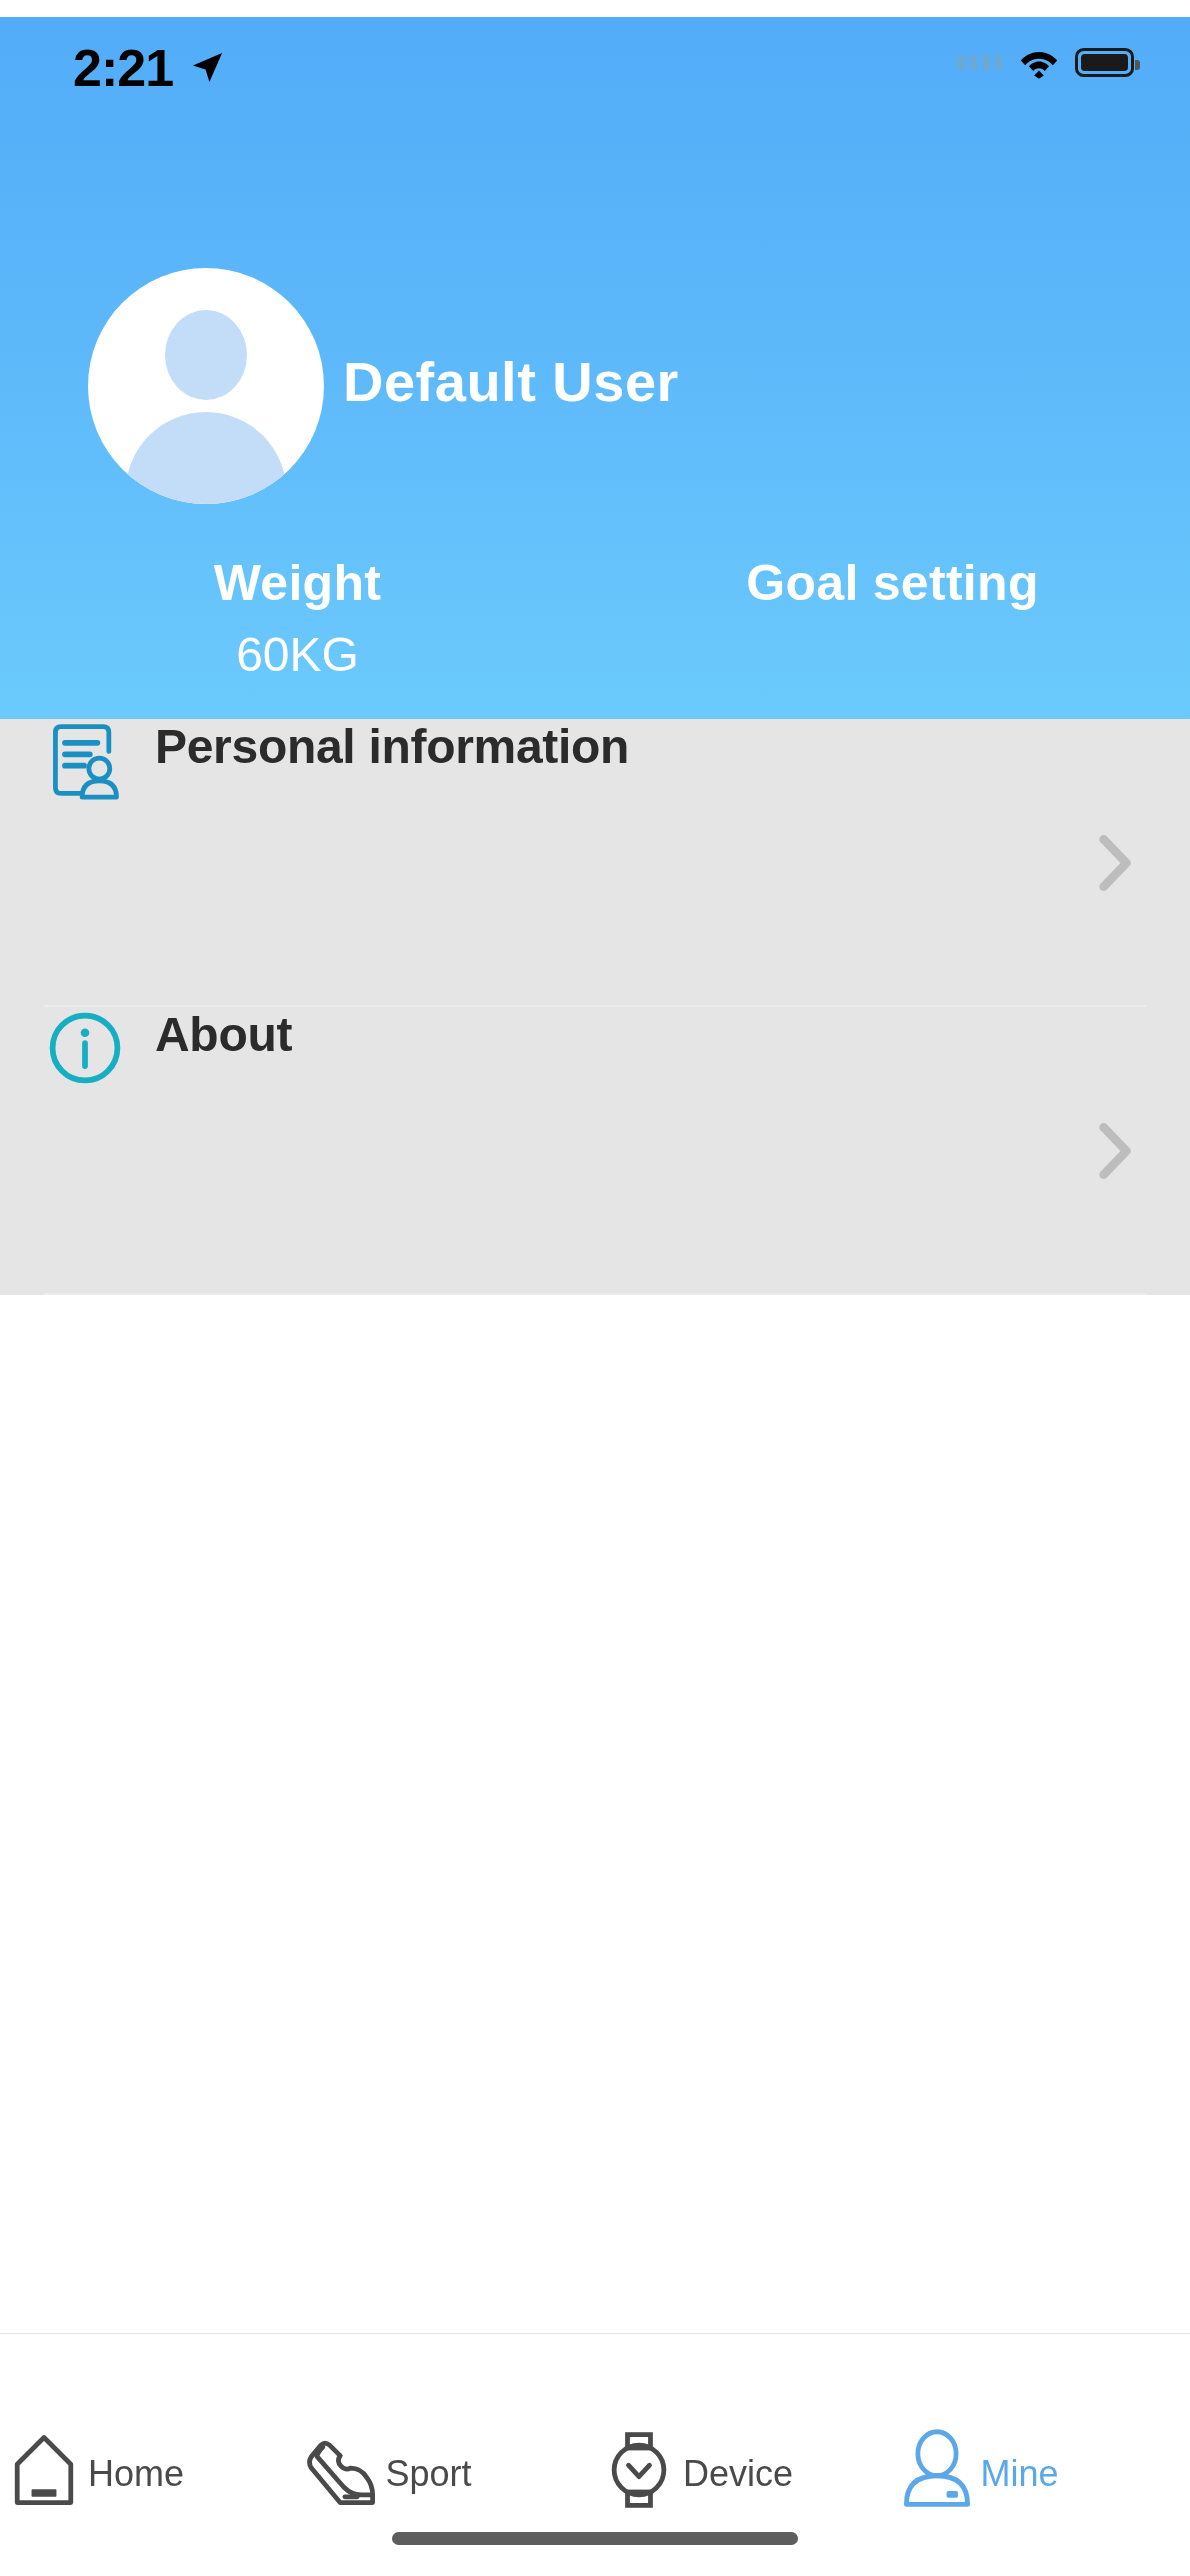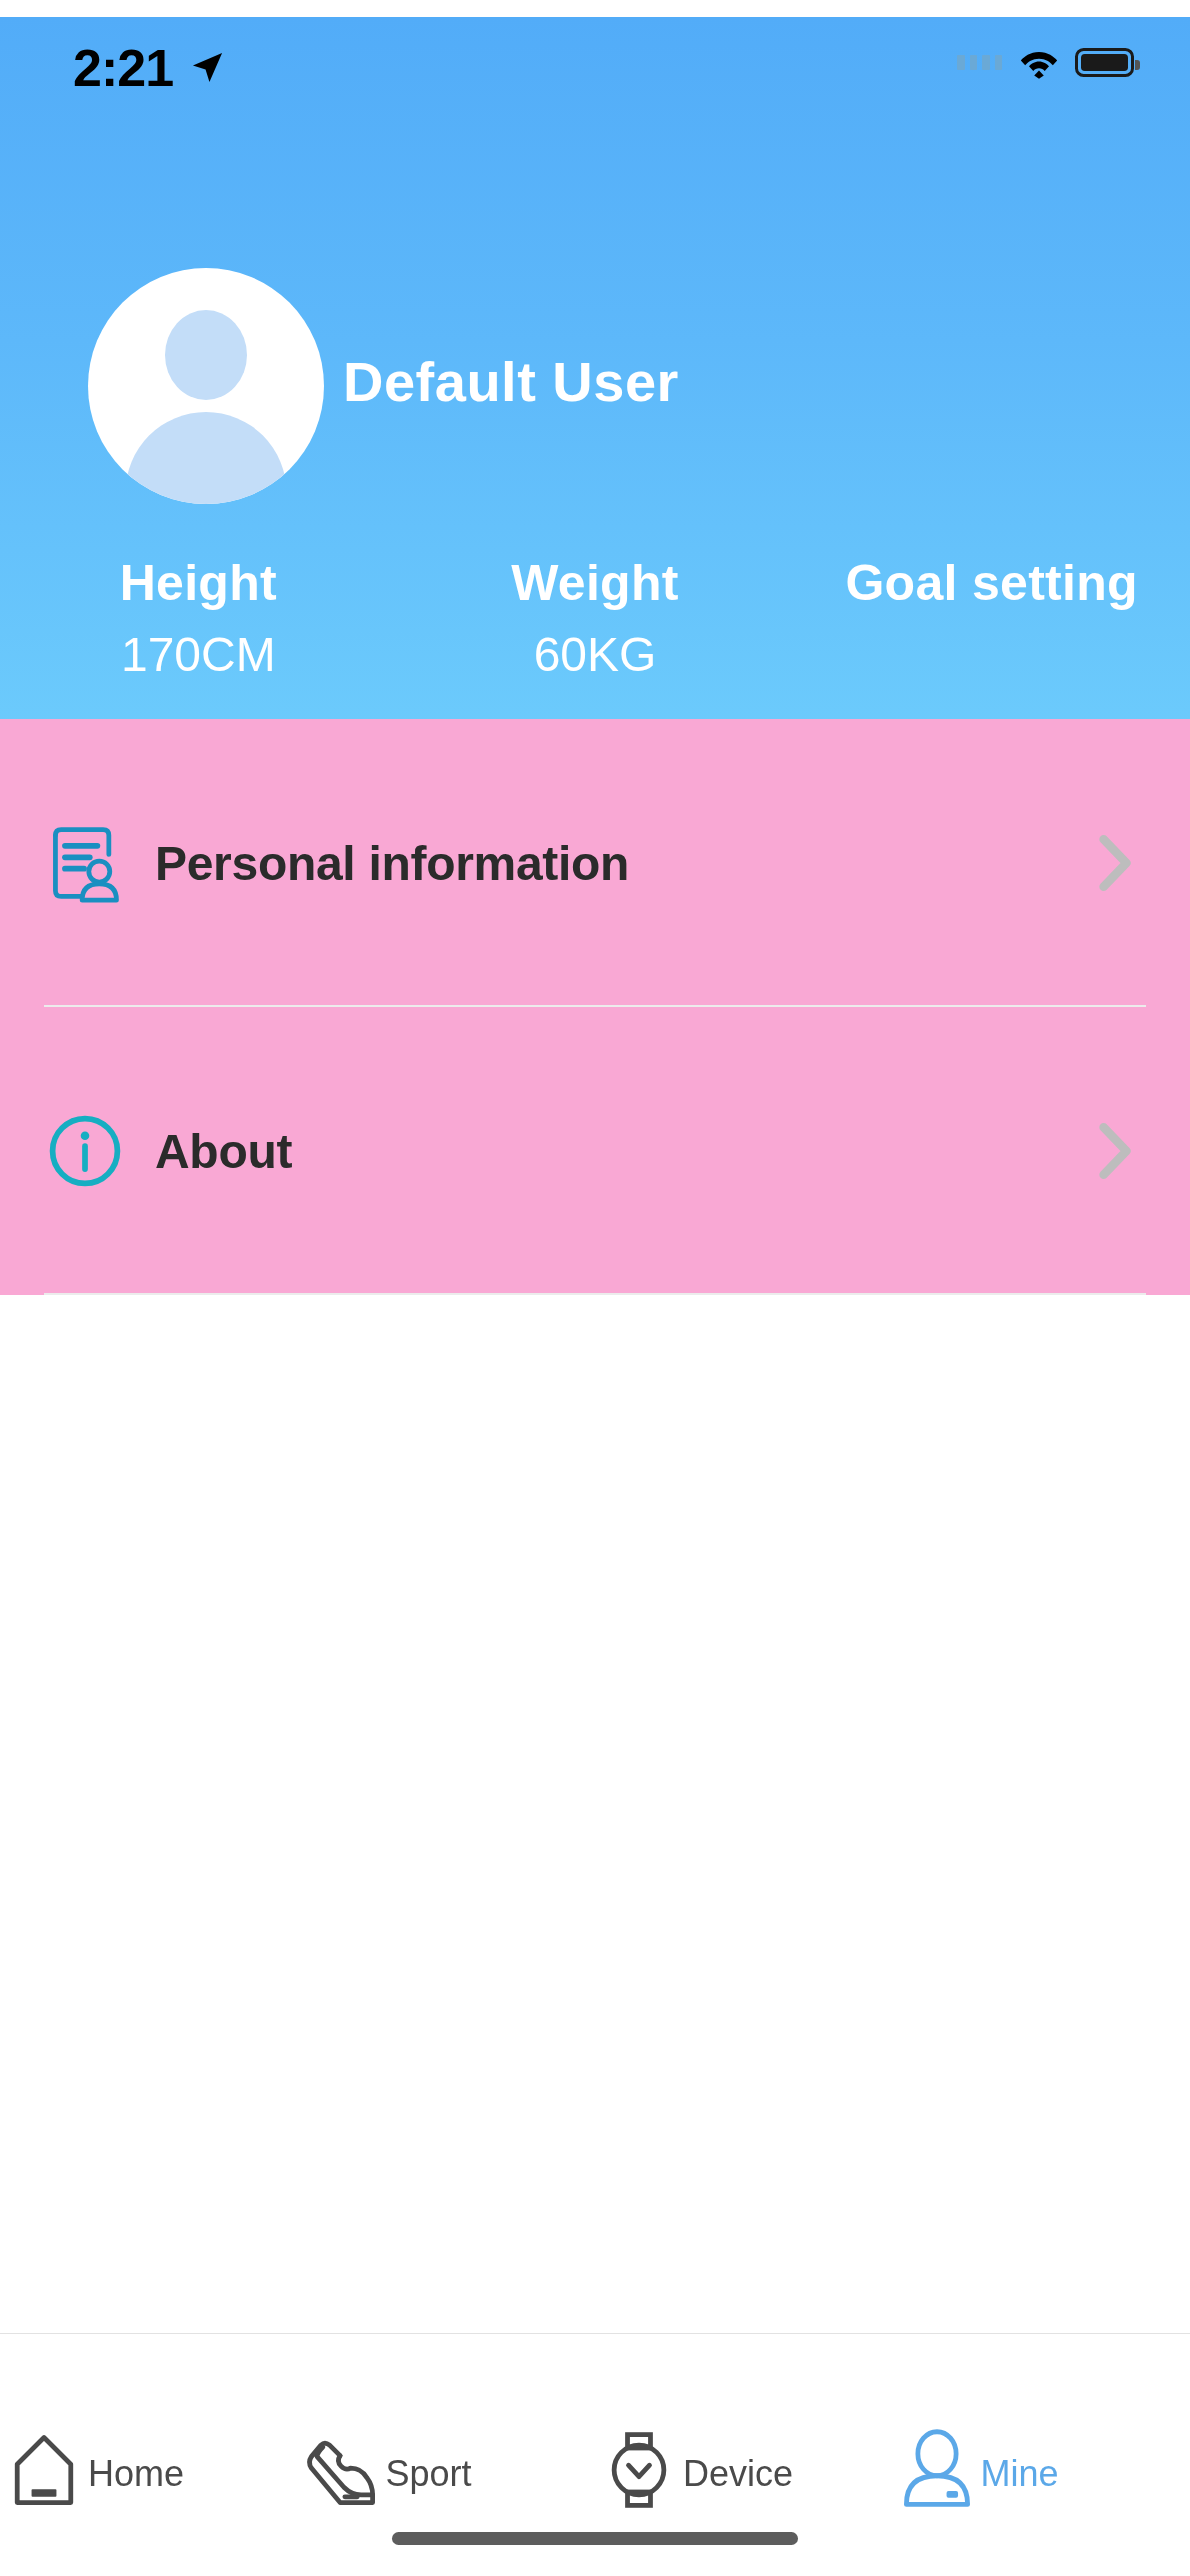--- a/index.html
+++ b/index.html
@@ -156,24 +156,24 @@
   .menu {
     position: absolute;
     top: 719px;
     left: 0;
     width: 1190px;
   }
   .menu-row {
     position: relative;
     height: 288px;
     display: flex;
-    align-items: center;
+    align-items: flex-start;
     padding-left: 44px;
     padding-right: 44px;
-    background: #f9a8d4;
+    background: #e5e5e5;
   }
   .menu-row .divider {
     position: absolute;
     left: 44px;
     right: 44px;
     bottom: 0;
     height: 1.9px;
     background: #ececec;
   }
   .menu-icon {
@@ -251,24 +251,20 @@
   <div class="header">
 
     <div class="avatar">
       <div class="head"></div>
       <div class="body"></div>
     </div>
 
     <div class="username">Default User</div>
 
     <div class="stats">
-      <div class="stat">
-        <div class="stat-label">Height</div>
-        <div class="stat-value">170CM</div>
-      </div>
       <div class="stat">
         <div class="stat-label">Weight</div>
         <div class="stat-value">60KG</div>
       </div>
       <div class="stat">
         <div class="stat-label">Goal setting</div>
       </div>
     </div>
   </div>
 

